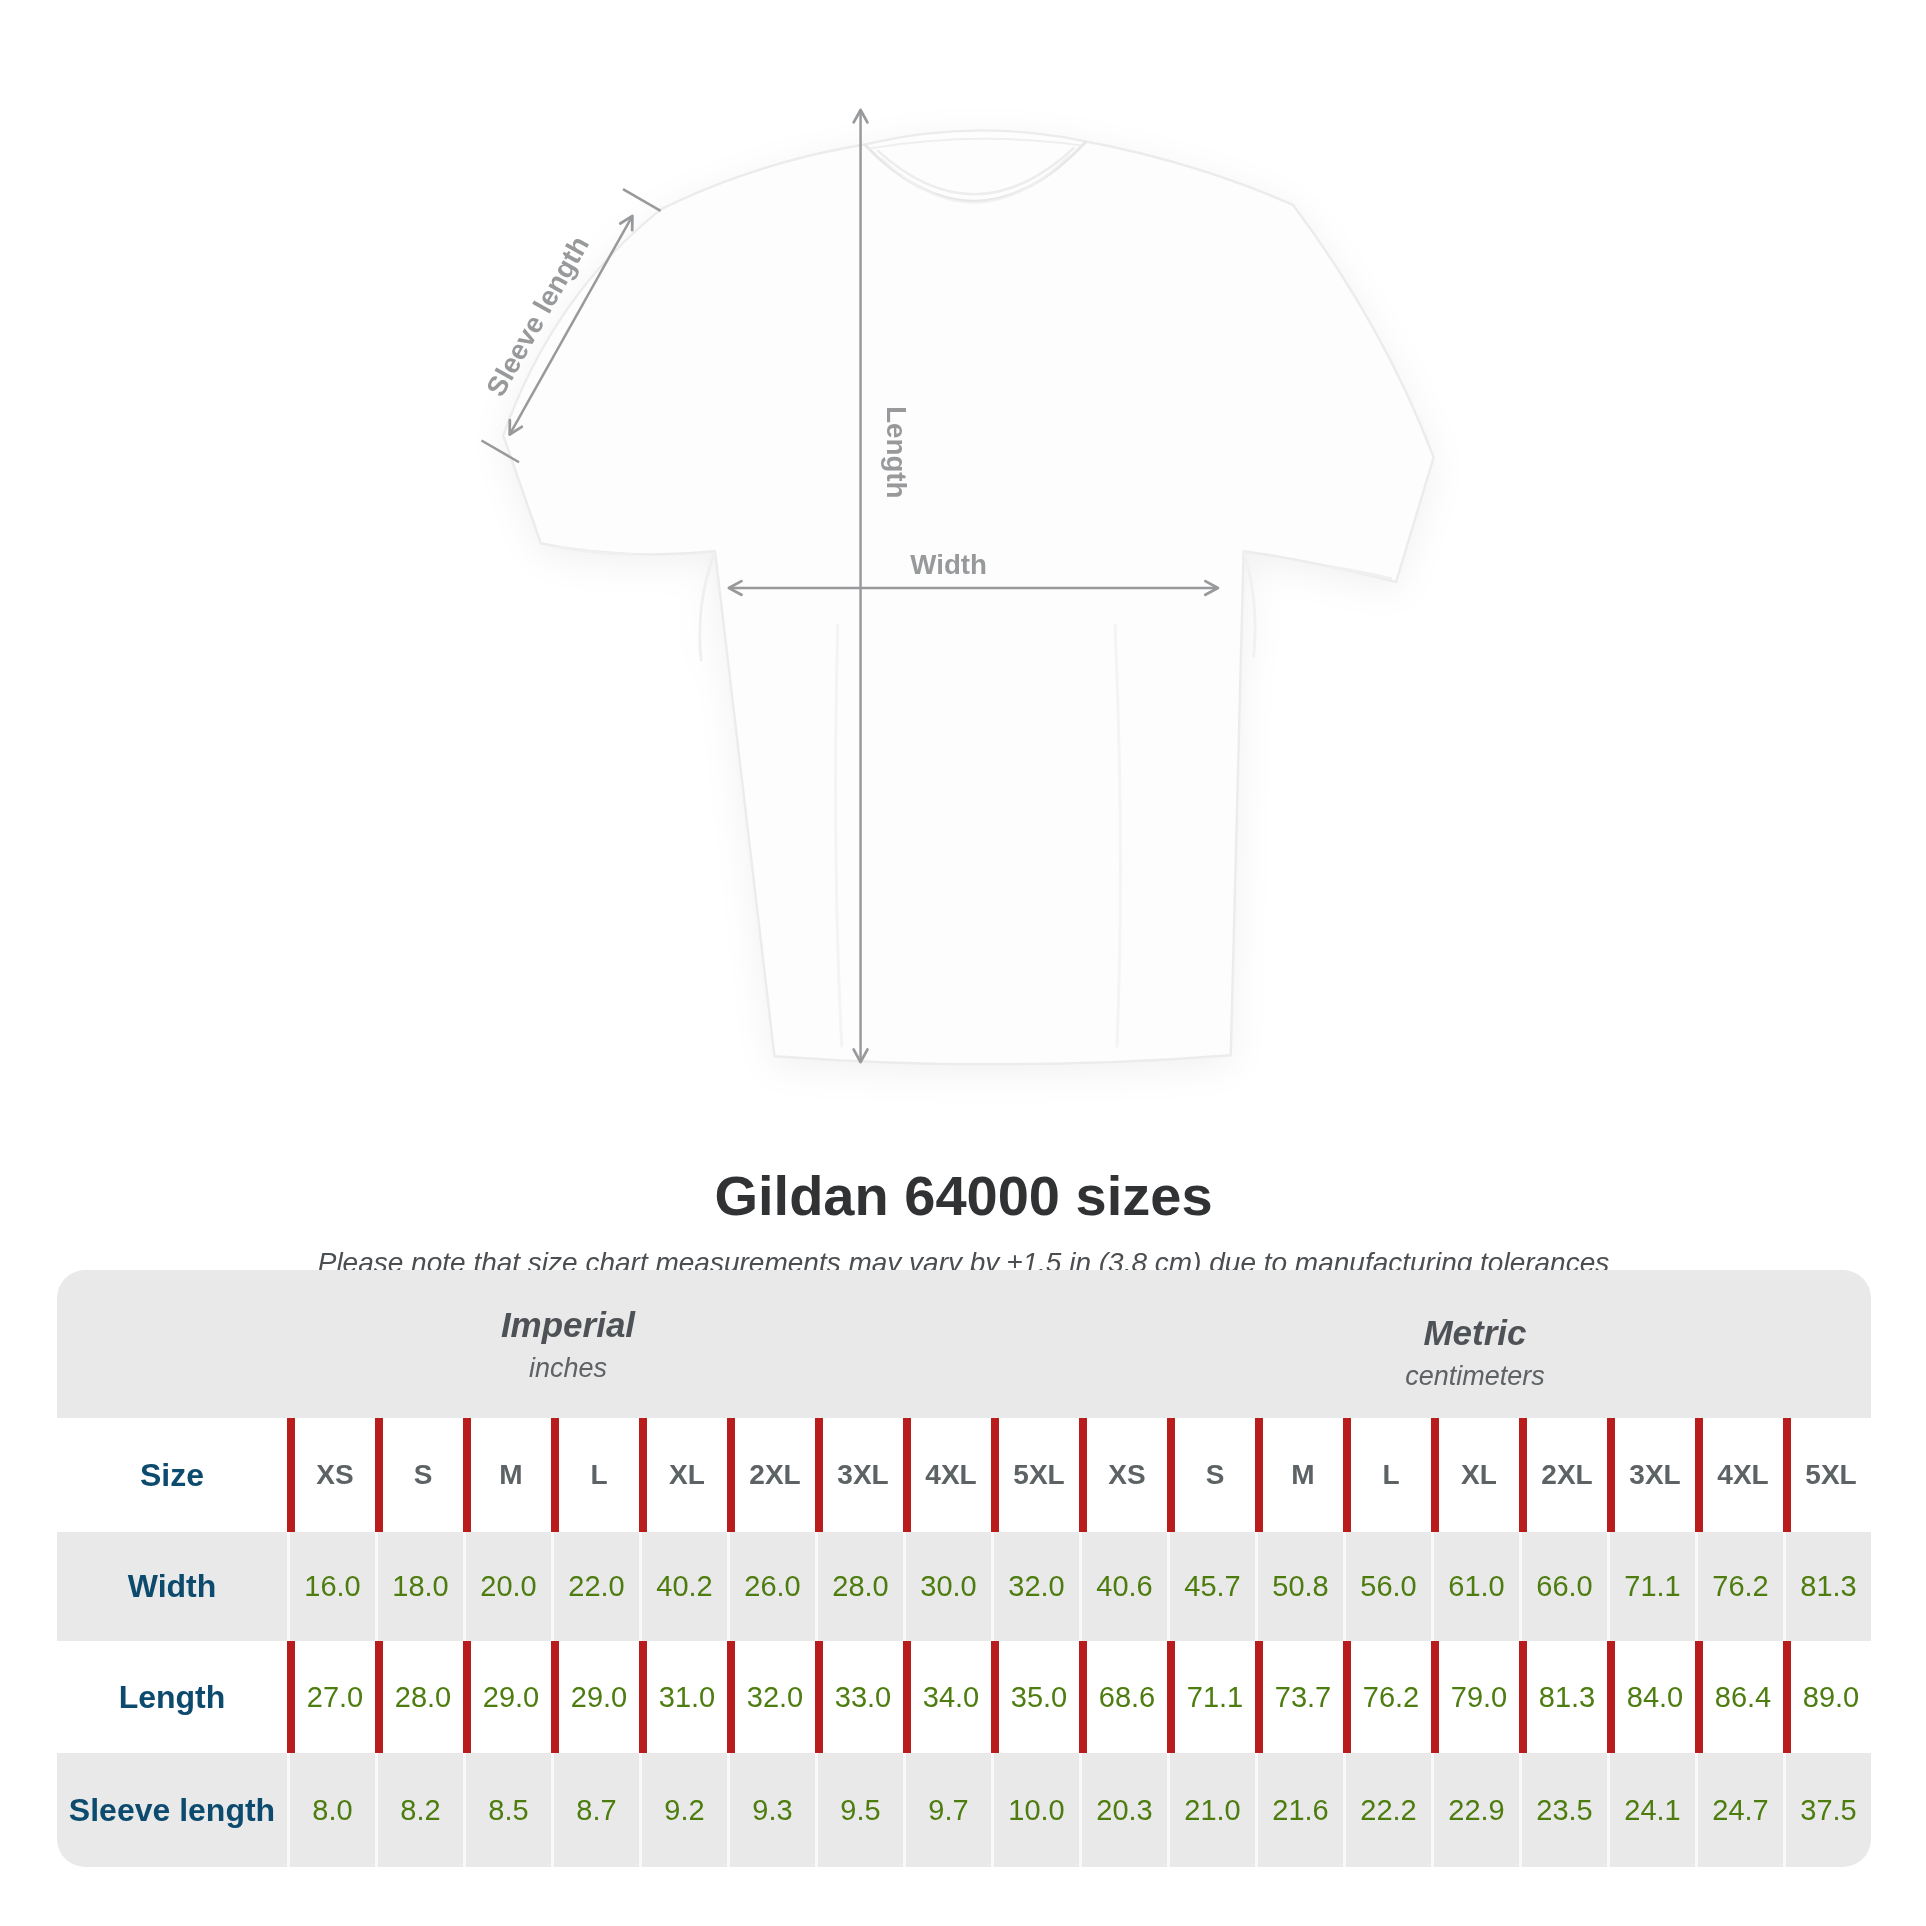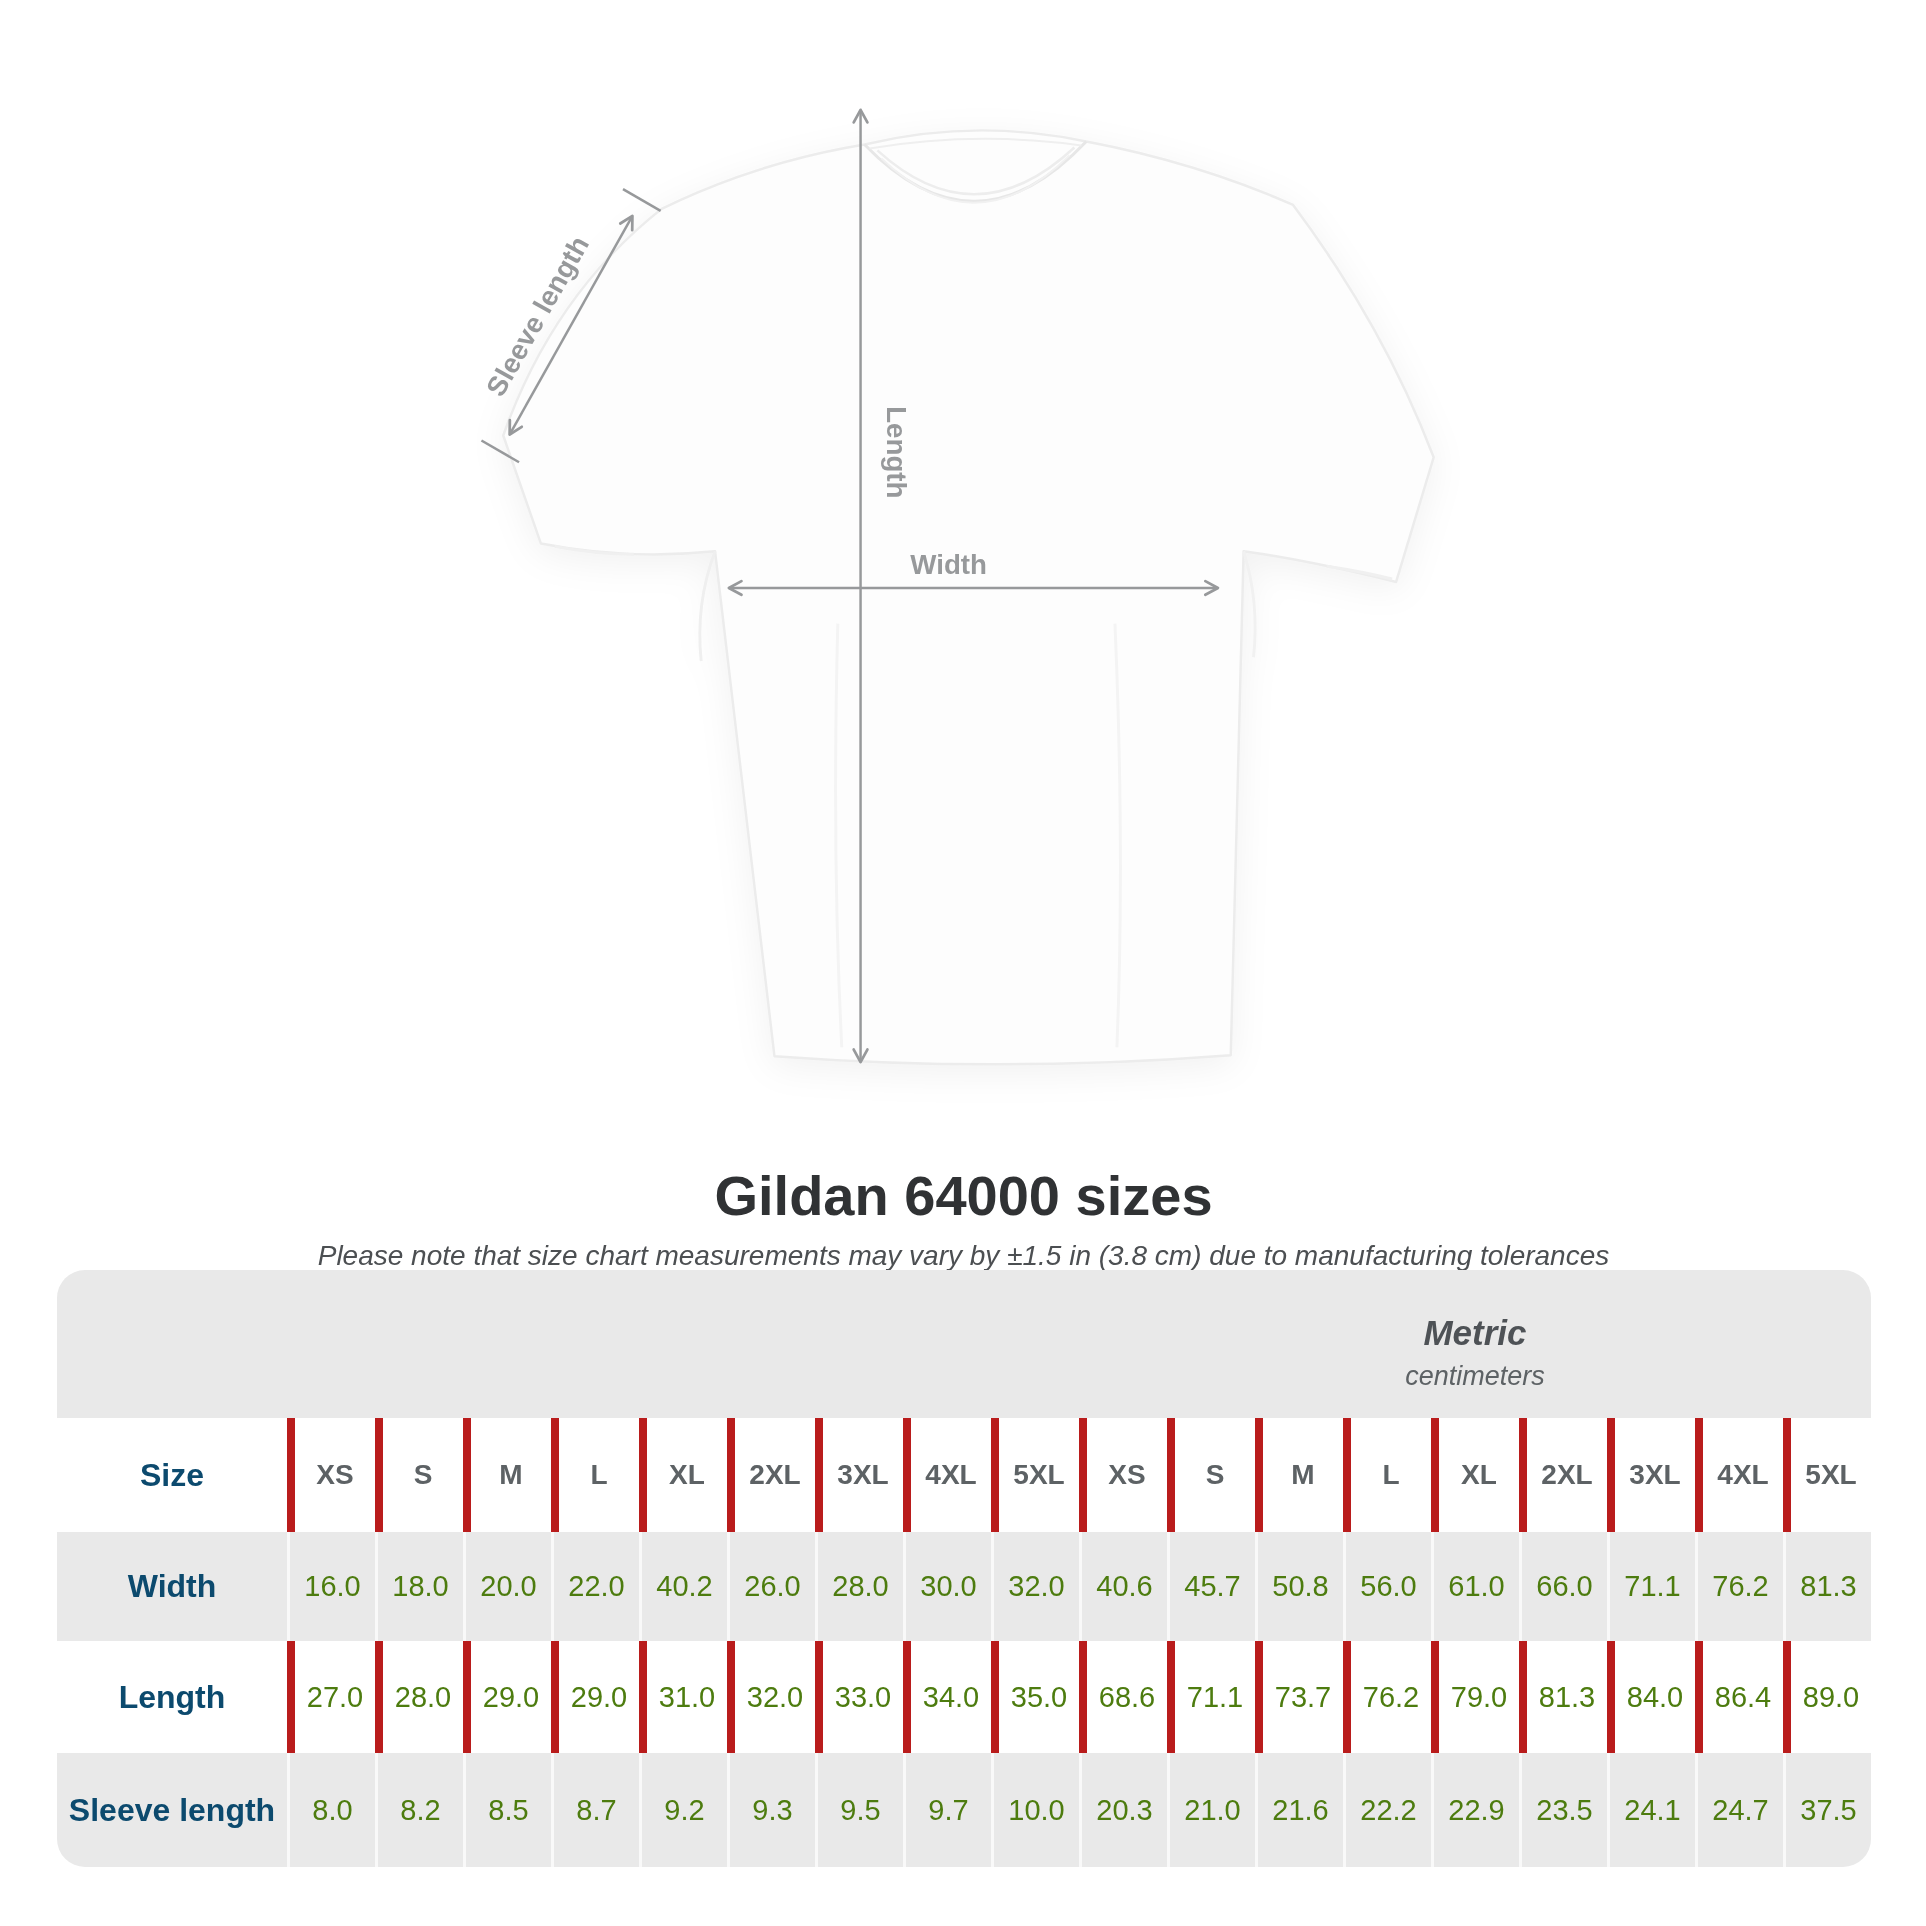--- a/index.html
+++ b/index.html
@@ -2,21 +2,21 @@
 <html><head>
 <meta charset="utf-8">
 <style>
   html,body{margin:0;padding:0;background:#ffffff;}
   .page{position:relative;width:1927px;height:1927px;background:#ffffff;overflow:hidden;
         font-family:"Liberation Sans", sans-serif;}
   .figure-svg{position:absolute;left:0;top:0;width:1927px;height:1267px;}
 
   .title-block{position:absolute;left:0;top:1163px;width:1927px;text-align:center;}
   .chart-title{font-size:56px;font-weight:bold;color:#303234;letter-spacing:0px;margin:0;}
-  .chart-subtitle{font-size:28px;font-style:italic;color:#4c4f52;margin-top:12px;}
+  .chart-subtitle{font-size:28px;font-style:italic;color:#4c4f52;margin-top:19px;}
 
   .size-table{position:absolute;left:57px;top:1270px;width:1814px;border-radius:28px;
               overflow:hidden;background:#ffffff;}
   .trow{display:grid;grid-template-columns:230px repeat(18,1fr);}
   .row-units{height:148px;background:#e9e9e9;}
   .row-size{height:114px;background:#ffffff;}
   .row-w{height:109px;background:#e9e9e9;}
   .row-l{height:112px;background:#ffffff;}
   .row-s{height:114px;background:#e9e9e9;}
 
@@ -98,20 +98,24 @@
   </svg>
 
   <div class="title-block">
     <h1 class="chart-title">Gildan 64000 sizes</h1>
     <div class="chart-subtitle">Please note that size chart measurements may vary by ±1.5 in (3.8 cm) due to manufacturing tolerances</div>
   </div>
 
   <div class="size-table">
 
     <div class="trow row-units">
+      <div class="unit-block unit-imperial">
+        <div class="unit-name">Imperial</div>
+        <div class="unit-sub">inches</div>
+      </div>
       <div class="unit-block unit-metric">
         <div class="unit-name">Metric</div>
         <div class="unit-sub">centimeters</div>
       </div>
     </div>
 
     <div class="trow row-size">
       <div class="cell lab">Size</div>
 
     <div class="cell head">XS</div>

